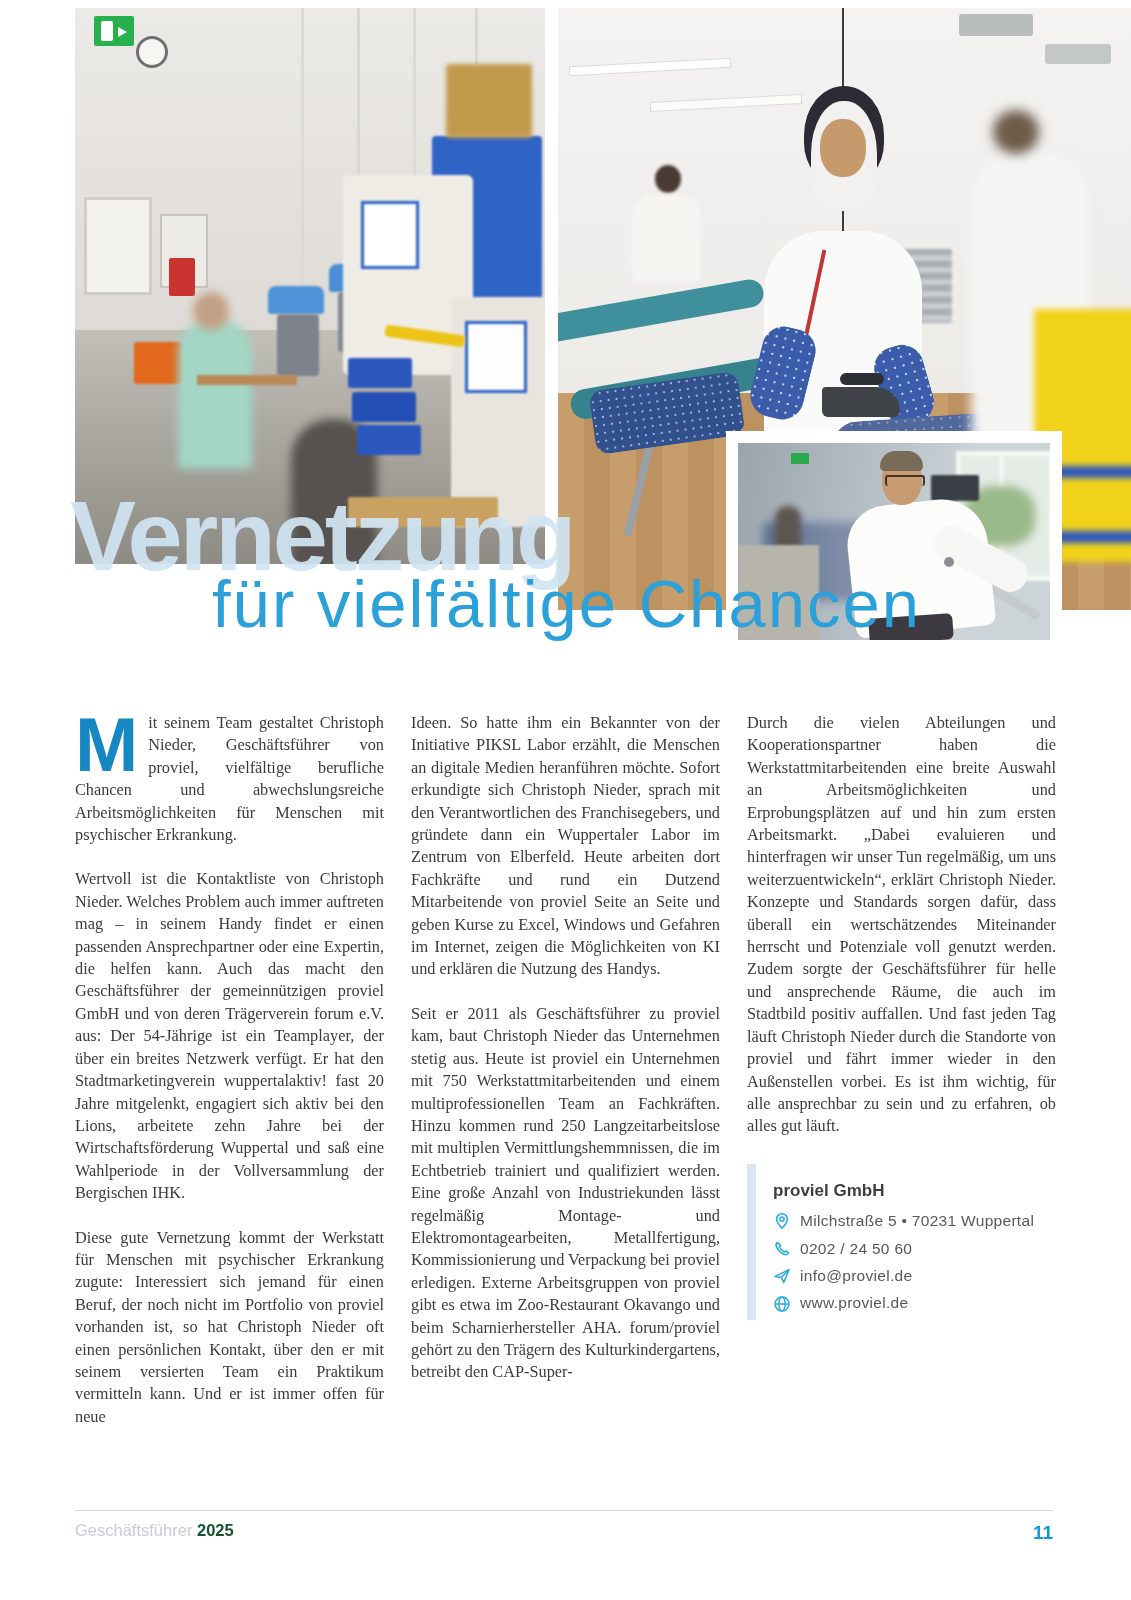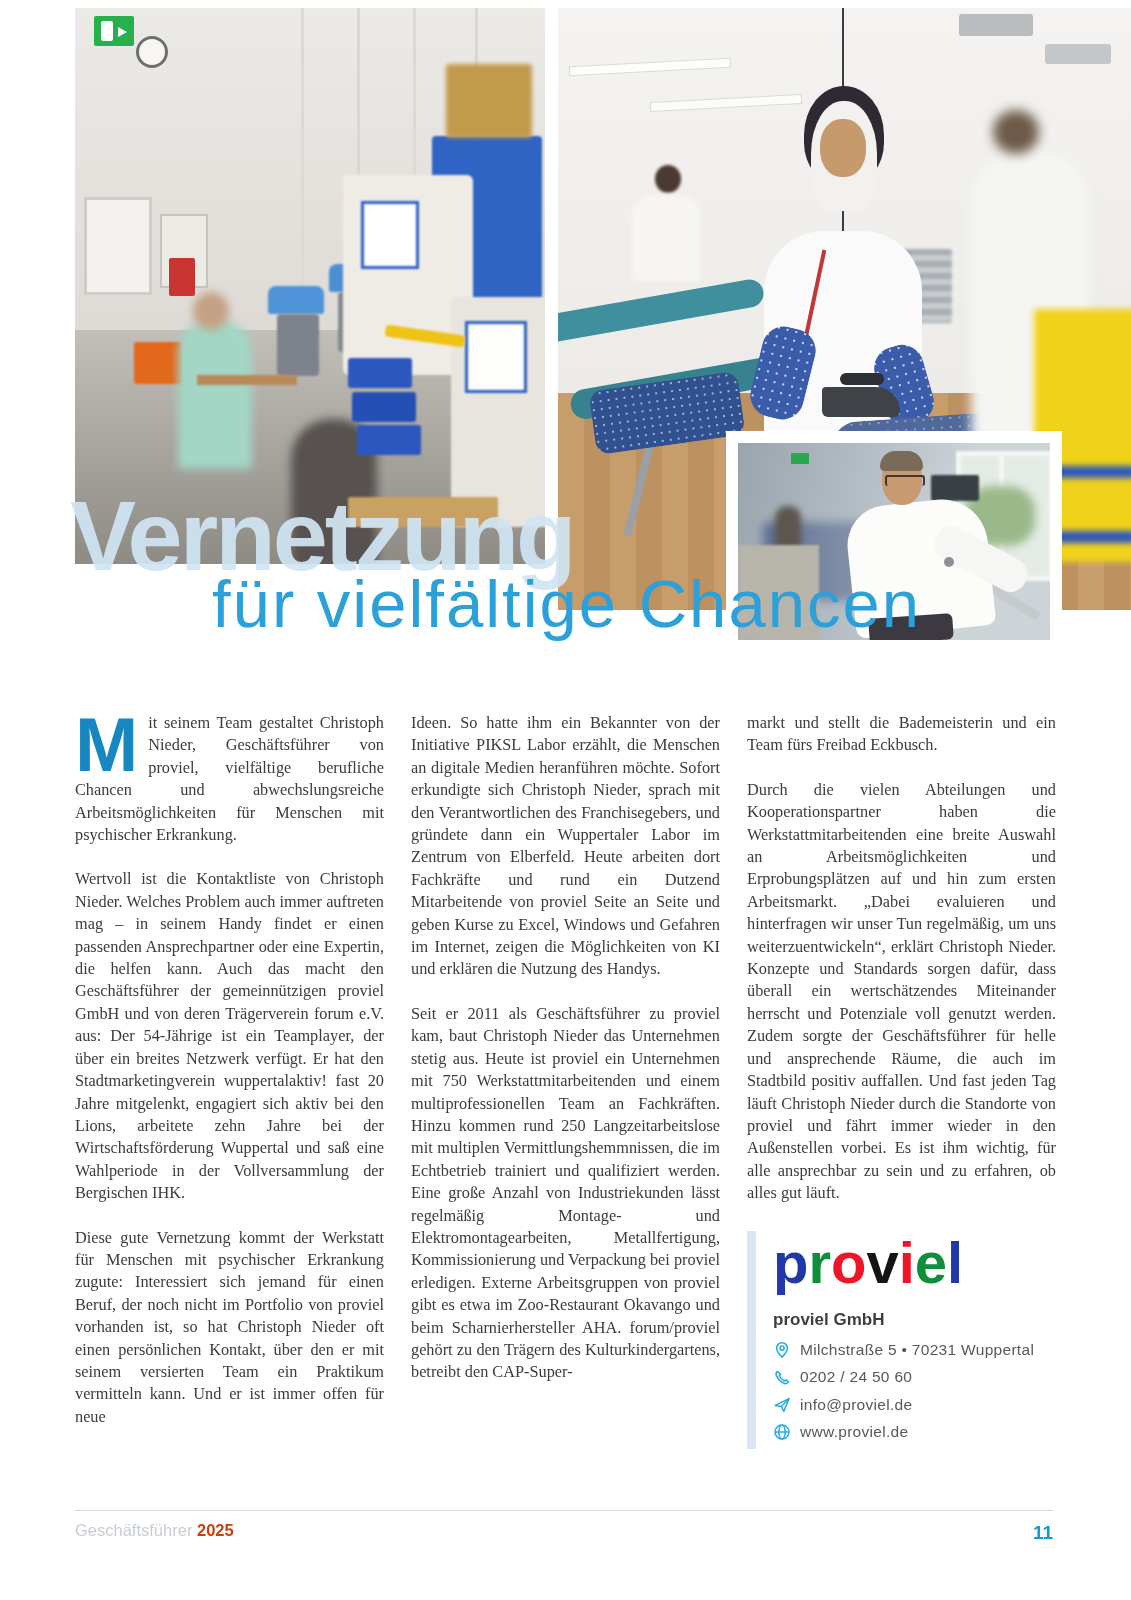--- a/index.html
+++ b/index.html
@@ -49,21 +49,21 @@
     font-size:58px;line-height:60px;letter-spacing:0px;margin-top:2px;}
   #company-name{font-weight:bold;font-size:17px;color:#3d3e40;margin:16px 0 8px 0;}
   .contact-row{display:flex;align-items:center;gap:9px;margin:5px 0;
     font-size:15.5px;color:#57585a;letter-spacing:0.3px;}
   .contact-row svg{flex:0 0 18px;}
   
   #footer-line{position:absolute;left:75px;top:1510px;width:978px;height:1px;background:#d6d9dc;}
   #footer{position:absolute;left:75px;top:1521px;width:978px;
     font-family:"Liberation Sans", sans-serif;font-size:16.5px;color:#c7cdd4;
     display:flex;justify-content:space-between;align-items:flex-start;}
-  #footer .year{font-weight:bold;color:#c2410c;}
+  #footer .year{font-weight:bold;color:#14532d;}
   #page-number{font-weight:bold;font-size:19px;color:#0f9ad8;line-height:1;padding-top:2px;}
 </style>
 </head>
 <body>
 
 <div class="photo" id="left-photo">
   <div class="shape" style="left:0;top:0;width:100%;height:58%;background:linear-gradient(#eceae6,#dedbd6);"></div>
   <div class="shape" style="left:0;top:58%;width:100%;height:42%;background:linear-gradient(#c2bfb9,#8e8a84);"></div>
   <div class="shape" style="left:4%;top:1.5%;width:40px;height:30px;background:#27b04b;border-radius:2px;">
     <div class="shape" style="left:7px;top:5px;width:12px;height:20px;background:#ffffff;border-radius:2px;"></div>
@@ -168,29 +168,25 @@
   <div class="col">
     <p><span class="dropcap">M</span><span>it seinem Team gestaltet Christoph Nieder, Geschäftsführer von proviel, vielfältige berufliche Chancen und abwechslungsreiche Arbeitsmöglichkeiten für Menschen mit psychischer Erkrankung.</span></p>
     <p>Wertvoll ist die Kontaktliste von Christoph Nieder. Welches Problem auch immer auftreten mag – in seinem Handy findet er einen passenden Ansprechpartner oder eine Expertin, die helfen kann. Auch das macht den Geschäftsführer der gemeinnützigen proviel GmbH und von deren Trägerverein forum e.V. aus: Der 54-Jährige ist ein Teamplayer, der über ein breites Netzwerk verfügt. Er hat den Stadtmarketingverein wuppertalaktiv! fast 20 Jahre mitgelenkt, engagiert sich aktiv bei den Lions, arbeitete zehn Jahre bei der Wirtschaftsförderung Wuppertal und saß eine Wahlperiode in der Vollversammlung der Bergischen IHK.</p>
     <p>Diese gute Vernetzung kommt der Werkstatt für Menschen mit psychischer Erkrankung zugute: Interessiert sich jemand für einen Beruf, der noch nicht im Portfolio von proviel vorhanden ist, so hat Christoph Nieder oft einen persönlichen Kontakt, über den er mit seinem versierten Team ein Praktikum vermitteln kann. Und er ist immer offen für neue</p>
   </div>
   <div class="col">
     <p>Ideen. So hatte ihm ein Bekannter von der Initiative PIKSL Labor erzählt, die Menschen an digitale Medien heranführen möchte. Sofort erkundigte sich Christoph Nieder, sprach mit den Verantwortlichen des Franchisegebers, und gründete dann ein Wuppertaler Labor im Zentrum von Elberfeld. Heute arbeiten dort Fachkräfte und rund ein Dutzend Mitarbeitende von proviel Seite an Seite und geben Kurse zu Excel, Windows und Gefahren im Internet, zeigen die Möglichkeiten von KI und erklären die Nutzung des Handys.</p>
     <p>Seit er 2011 als Geschäftsführer zu proviel kam, baut Christoph Nieder das Unternehmen stetig aus. Heute ist proviel ein Unternehmen mit 750 Werkstattmitarbeitenden und einem multiprofessionellen Team an Fachkräften. Hinzu kommen rund 250 Langzeitarbeitslose mit multiplen Vermittlungshemmnissen, die im Echtbetrieb trainiert und qualifiziert werden. Eine große Anzahl von Industriekunden lässt regelmäßig Montage- und Elektromontagearbeiten, Metallfertigung, Kommissionierung und Verpackung bei proviel erledigen. Externe Arbeitsgruppen von proviel gibt es etwa im Zoo-Restaurant Okavango und beim Scharnierhersteller AHA. forum/proviel gehört zu den Trägern des Kulturkindergartens, betreibt den CAP-Super-</p>
   </div>
   <div class="col">
-    <p>markt und stellt die Bademeisterin und ein Team fürs Freibad Eckbusch.</p>
     <p>Durch die vielen Abteilungen und Kooperationspartner haben die Werkstattmitarbeitenden eine breite Auswahl an Arbeitsmöglichkeiten und Erprobungsplätzen auf und hin zum ersten Arbeitsmarkt. „Dabei evaluieren und hinterfragen wir unser Tun regelmäßig, um uns weiterzuentwickeln“, erklärt Christoph Nieder. Konzepte und Standards sorgen dafür, dass überall ein wertschätzendes Miteinander herrscht und Potenziale voll genutzt werden. Zudem sorgte der Geschäftsführer für helle und ansprechende Räume, die auch im Stadtbild positiv auffallen. Und fast jeden Tag läuft Christoph Nieder durch die Standorte von proviel und fährt immer wieder in den Außenstellen vorbei. Es ist ihm wichtig, für alle ansprechbar zu sein und zu erfahren, ob alles gut läuft.</p>
 
     <div id="infobox">
       <div id="infobox-bar"></div>
       <div id="infobox-content">
-        <div id="logo">
-          <span style="color: rgb(33, 56, 168);">p</span><span style="color: rgb(15, 143, 60);">r</span><span style="color: rgb(240, 20, 40);">o</span><span style="color: rgb(22, 20, 18);">v</span><span style="color: rgb(240, 20, 40);">i</span><span style="color: rgb(15, 143, 60);">e</span><span style="color: rgb(33, 56, 168);">l</span>
-        </div>
         <div id="company-name">proviel GmbH</div>
 
         <div class="contact-row">
           <svg width="18" height="18" viewBox="0 0 18 18" fill="none" stroke="#29abe2" stroke-width="1.6">
             <path d="M9 1.8 C5.9 1.8 3.6 4.2 3.6 7.1 C3.6 10.8 9 16.2 9 16.2 C9 16.2 14.4 10.8 14.4 7.1 C14.4 4.2 12.1 1.8 9 1.8 Z"></path>
             <circle cx="9" cy="7.1" r="2.1"></circle>
           </svg>
           <span>Milchstraße 5 • 70231 Wuppertal</span>
         </div>
         <div class="contact-row">

